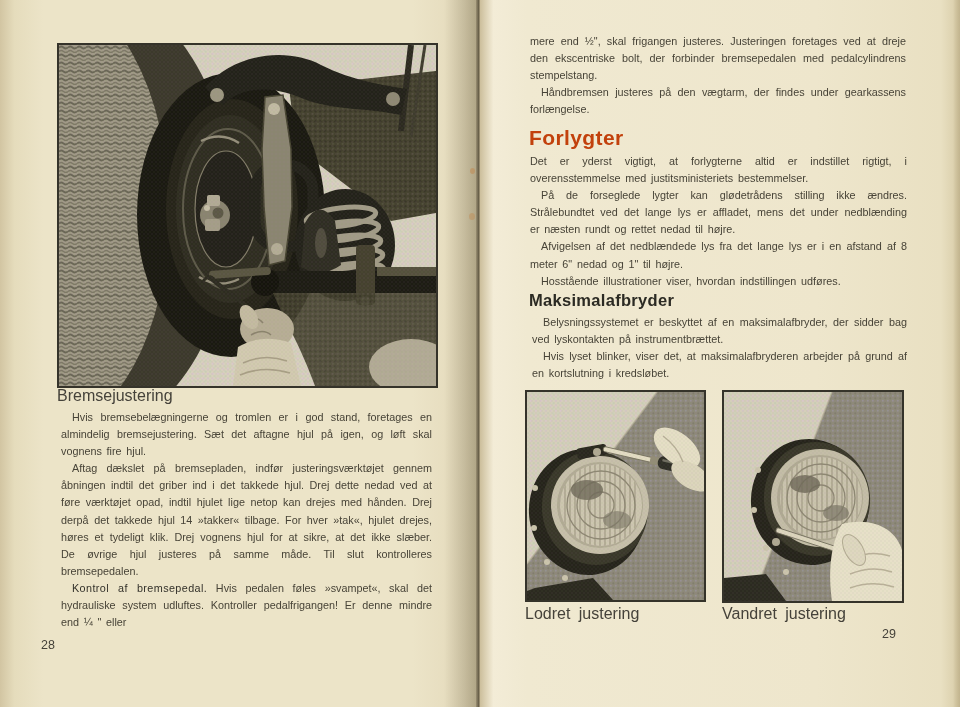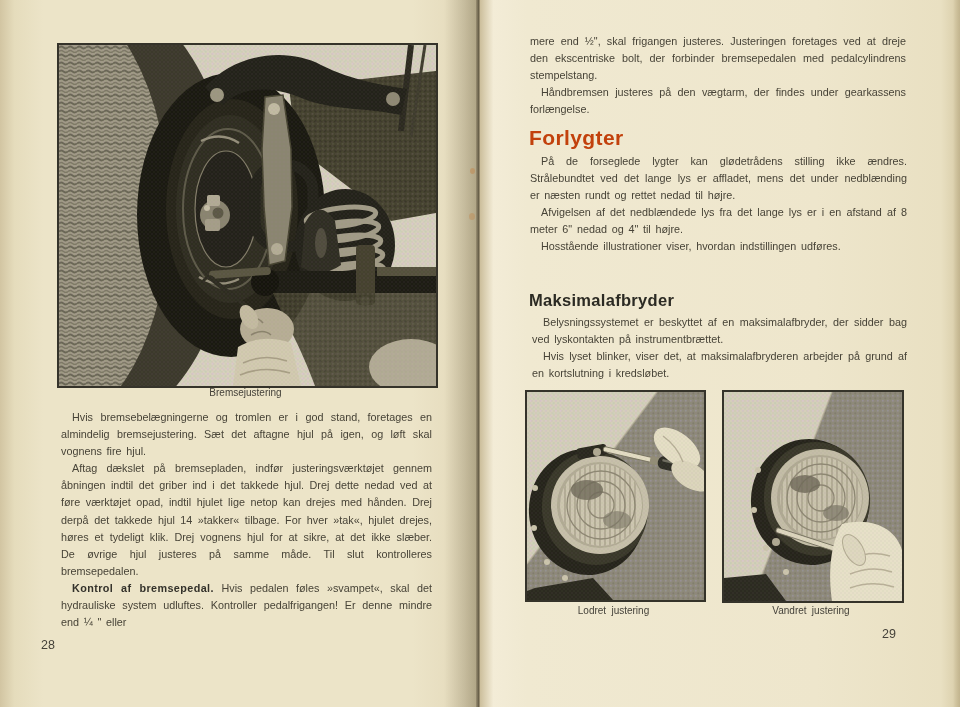--- a/index.html
+++ b/index.html
@@ -28,23 +28,23 @@
   .photo-frame svg { display:block; }
 
   
   .body-text { font-size:10.8px; line-height:17.1px; color:#474337;
     text-align:justify; word-spacing:0.16em; }
   .body-text p { margin:0; }
   p.ind { text-indent:11px; }
   .gap-top { margin-top:8px; }
   .h1 { font-size:21px; font-weight:bold; color:#c2410c; letter-spacing:0.4px; }
   .h2 { font-size:16.5px; font-weight:bold; color:#2b2a23; letter-spacing:0.3px; }
-  .caption { font-size:10px; color:#45423a; text-align:center; word-spacing:0.25em; }
+  .caption { font-size:16px; color:#45423a; text-align:left; word-spacing:0.25em; }
   .pagenum { font-size:12.5px; color:#45423a; }
-  .bold-lead { font-weight:bold; letter-spacing:0.4px; color:#33312a; }
+  .bold-lead { font-weight:normal; letter-spacing:0.4px; color:#33312a; }
 </style>
 </head>
 <body>
 
 <div class="spread">
 
   <div class="abs paper-left"></div>
   <div class="abs paper-right"></div>
   <div class="abs gutter-shadow"></div>
   <div class="abs gutter-line"></div>
@@ -140,22 +140,23 @@
   <div class="abs pagenum" style="left:41px;top:638px">28</div>
 
   <div class="abs body-text" style="left:530px;top:33px;width:376px">
     <p>mere end ½", skal frigangen justeres. Justeringen foretages ved at dreje den ekscentriske bolt, der forbinder bremsepedalen med pedalcylindrens stempelstang.</p>
     <p class="ind">Håndbremsen justeres på den vægtarm, der findes under gearkassens forlængelse.</p>
   </div>
 
   <div class="abs h1" style="left:529px;top:126px">Forlygter</div>
 
   <div class="abs body-text" style="left:530px;top:153px;width:377px">
+    <p>Det er yderst vigtigt, at forlygterne altid er indstillet rigtigt, i overensstemmelse med justitsministeriets bestemmelser.</p>
     <p class="ind">På de forseglede lygter kan glødetrådens stilling ikke ændres. Strålebundtet ved det lange lys er affladet, mens det under nedblænding er næsten rundt og rettet nedad til højre.</p>
-    <p class="ind">Afvigelsen af det nedblændede lys fra det lange lys er i en afstand af 8 meter 6" nedad og 4" til højre.</p>
+    <p class="ind">Afvigelsen af det nedblændede lys fra det lange lys er i en afstand af 8 meter 6" nedad og 1" til højre.</p>
     <p class="ind">Hosstående illustrationer viser, hvordan indstillingen udføres.</p>
   </div>
 
   <div class="abs h2" style="left:529px;top:291px">Maksimalafbryder</div>
 
   <div class="abs body-text" style="left:532px;top:314px;width:375px">
     <p class="ind">Belysningssystemet er beskyttet af en maksimalafbryder, der sidder bag ved lyskontakten på instrumentbrættet.</p>
     <p class="ind">Hvis lyset blinker, viser det, at maksimalafbryderen arbejder på grund af en kortslutning i kredsløbet.</p>
   </div>
 

